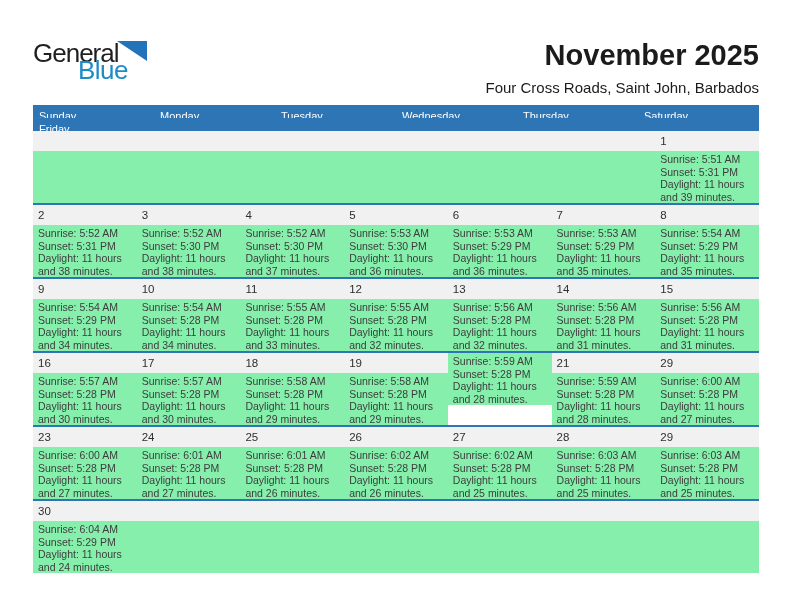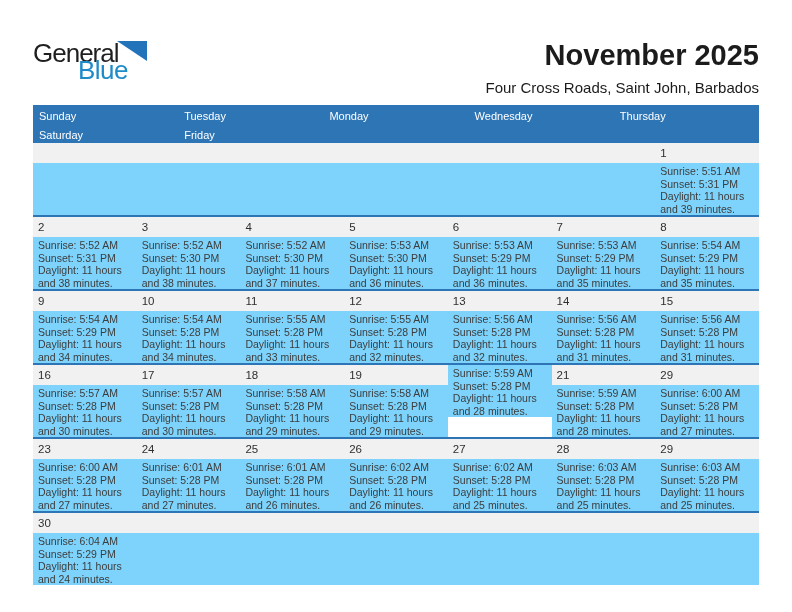--- a/index.html
+++ b/index.html
@@ -56,23 +56,23 @@
     font-weight: 400;
     color: #1b1b1b;
     margin-top: 8px;
     padding-left: 19px;
   }
 
   
   .calendar { margin-top: 9px; }
   .weekday-header {
     display: grid;
-    grid-template-columns: repeat(5, 1fr);
+    grid-template-columns: repeat(6, 1fr);
     background: var(--header_blue, #2e75b6);
-    height: 38px;
+    height: 26px;
   }
   .wd {
     color: #ffffff;
     font-size: 11px;
     line-height: 22px;
     padding-left: 6px;
     overflow: hidden;
     white-space: nowrap;
   }
   .week {
@@ -89,21 +89,21 @@
     font-size: 11.5px;
     color: var(--day_number_color, #2f2f2f);
     background: var(--strip_gray, #f1f1f1);
   }
   .det {
     height: 52px;
     padding: 2px 2px 0 5px;
     font-size: 10.5px;
     line-height: 12.5px;
     color: var(--detail_text, #3d3d3d);
-    background: #7dd3fc;
+    background: #86efac;
     white-space: nowrap;
   }
 </style>
 </head>
 <body>
 
 <div class="page">
   <div class="top">
     <div class="logo">
       <div class="logo-line1">
@@ -114,22 +114,22 @@
     </div>
     <div class="titles">
       <div class="month-title">November 2025</div>
       <div class="location-subtitle">Four Cross Roads, Saint John, Barbados</div>
     </div>
   </div>
 
   <div class="calendar">
     <div class="weekday-header">
         <div class="wd">Sunday</div>
+        <div class="wd">Monday</div>
         <div class="wd">Tuesday</div>
-        <div class="wd">Monday</div>
         <div class="wd">Wednesday</div>
         <div class="wd">Thursday</div>
         <div class="wd">Saturday</div>
         <div class="wd">Friday</div>
       </div>
     <div>
         <div class="week">
           <div class="cell">
             <div class="num"></div>
             <div class="det"></div>

